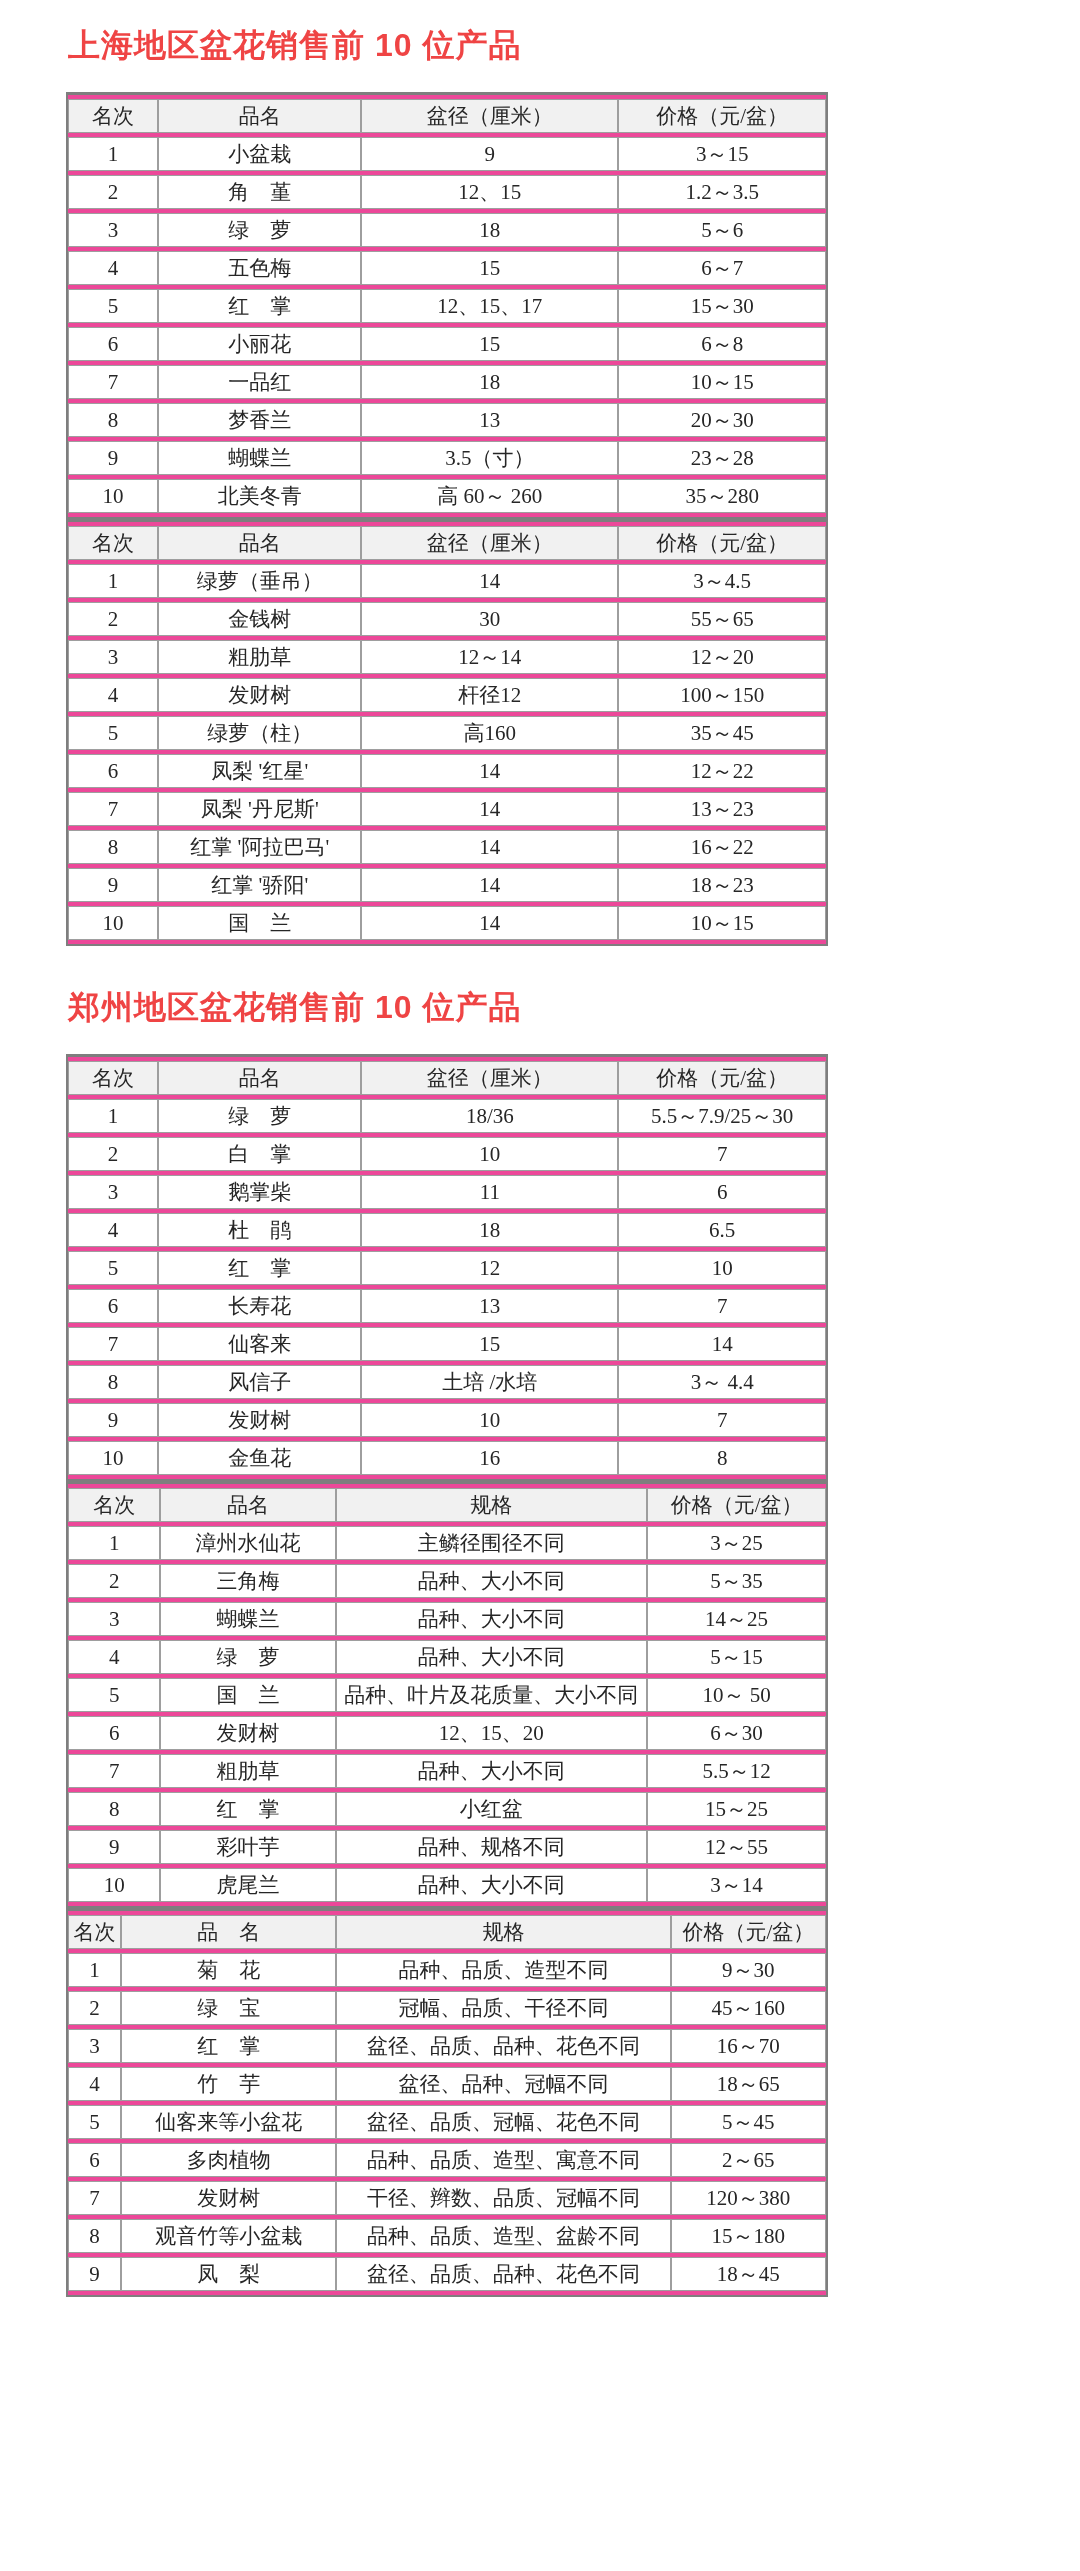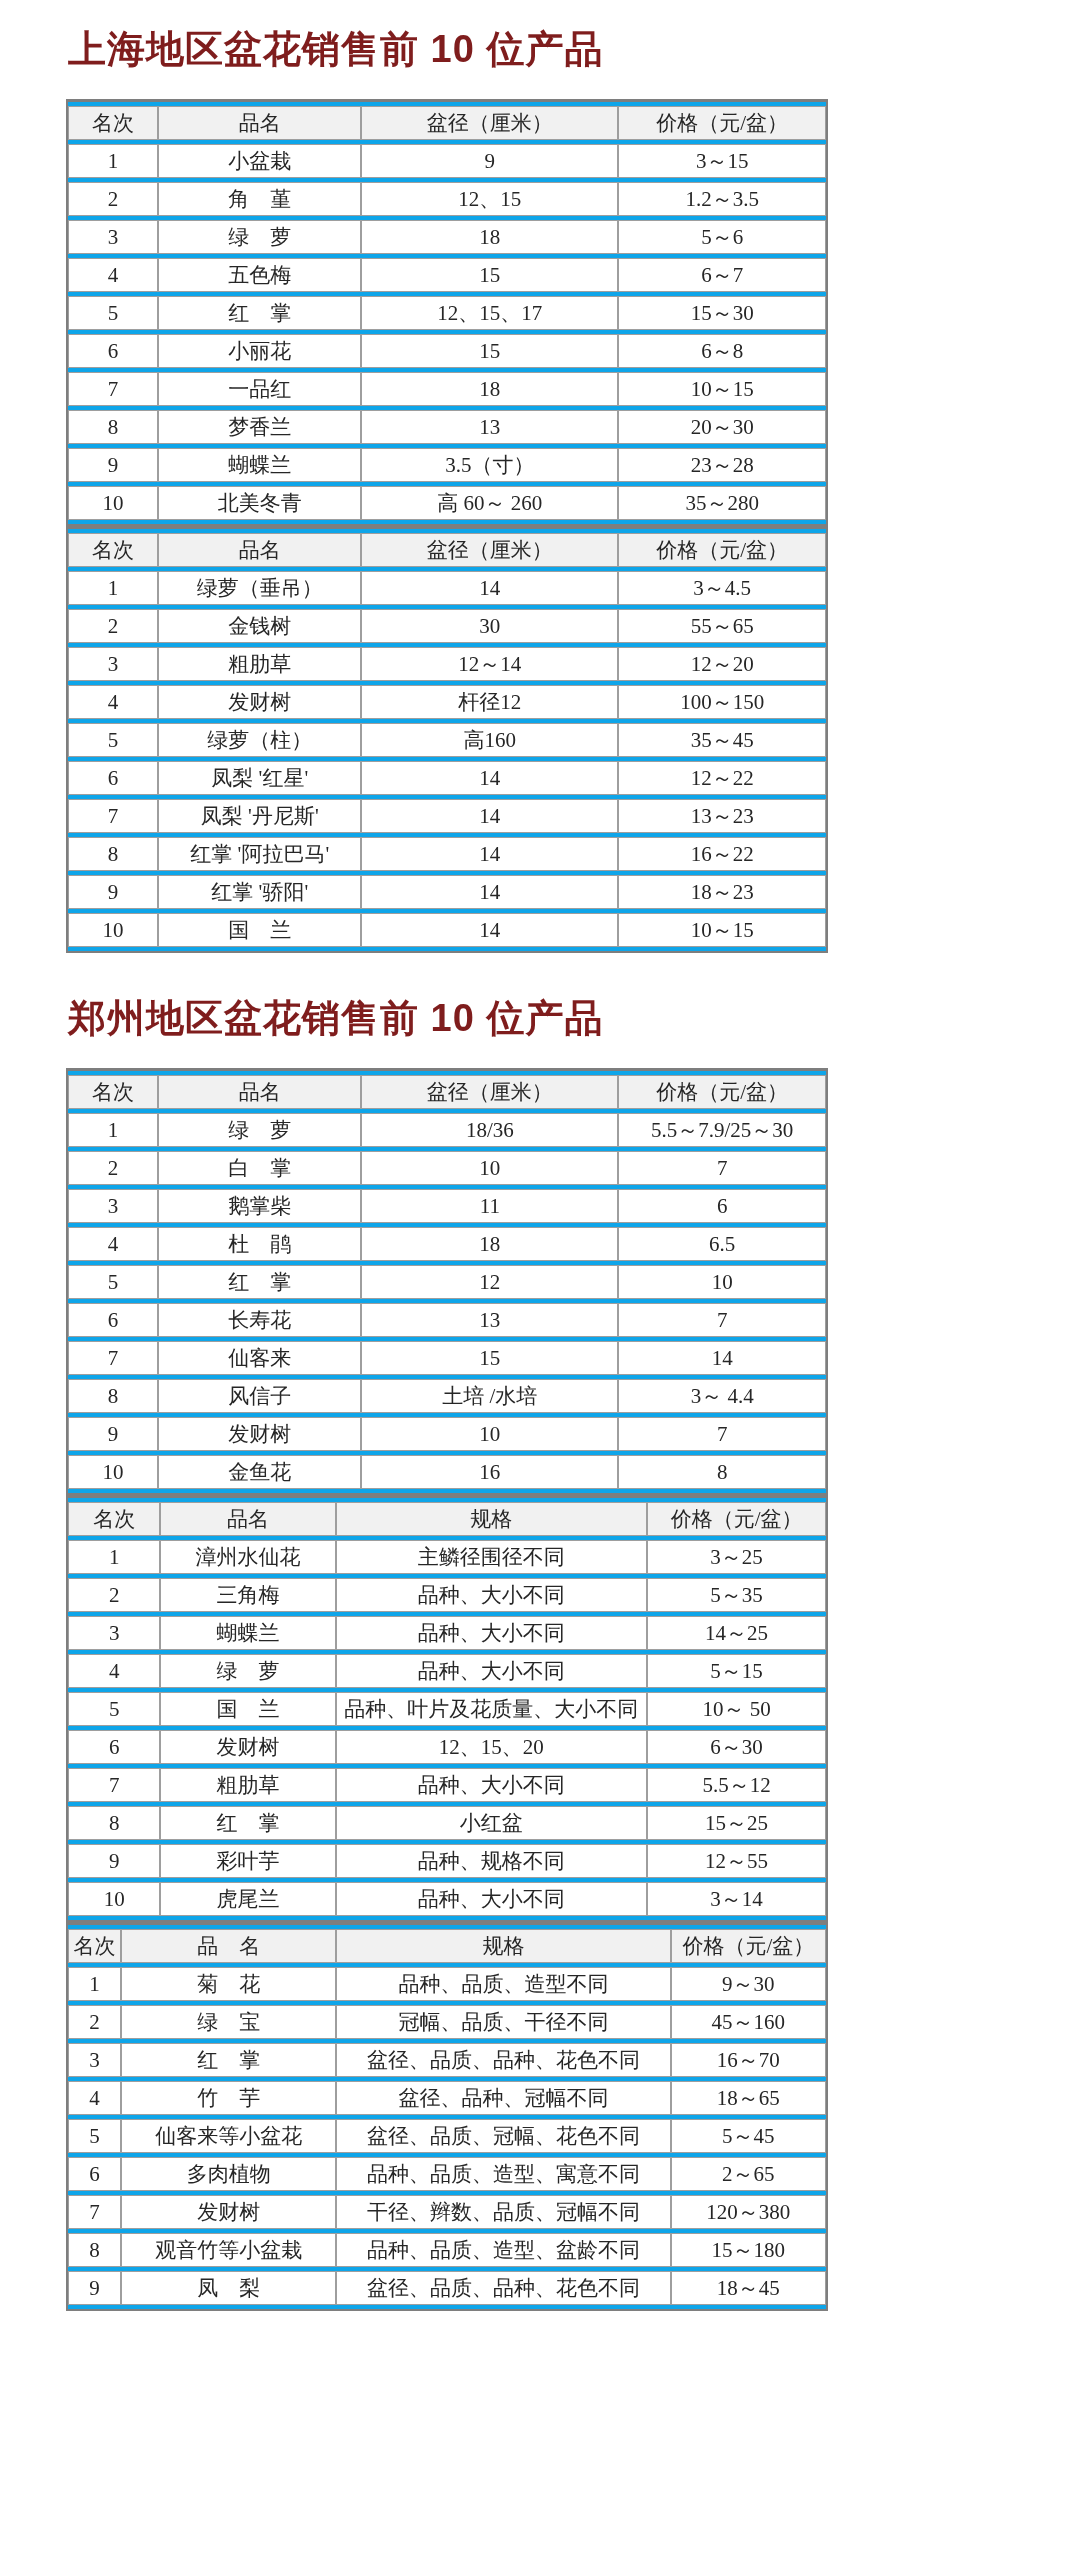--- a/index.html
+++ b/index.html
@@ -11,34 +11,34 @@
     width: 1080px;
     font-family: "Liberation Serif", "DejaVu Serif", serif;
     color: #262626;
   }
   .page {
     padding: 6px 66px 26px 66px;
   }
   .section-title {
     font-family: "Liberation Sans", "DejaVu Sans", sans-serif;
     font-weight: bold;
-    font-size: 38px;
-    color: #7f1d1d;
+    font-size: 32px;
+    color: #ef4444;
     letter-spacing: 1px;
     margin: 40px 0 24px 2px;
   }
   .section:first-child .section-title {
     margin-top: 18px;
   }
   table.sales-table {
     width: 762px;
     table-layout: fixed;
     border-collapse: separate;
     border-spacing: 0 4px;
-    background: #0ea5e9;
+    background: #ec4899;
     border: 2px solid #7e7e7e;
     border-top-width: 3px;
   }
   table.sales-table th,
   table.sales-table td {
     border: 1px solid #9e9e9e;
     text-align: center;
     vertical-align: middle;
     height: 30px;
     font-size: 21px;

